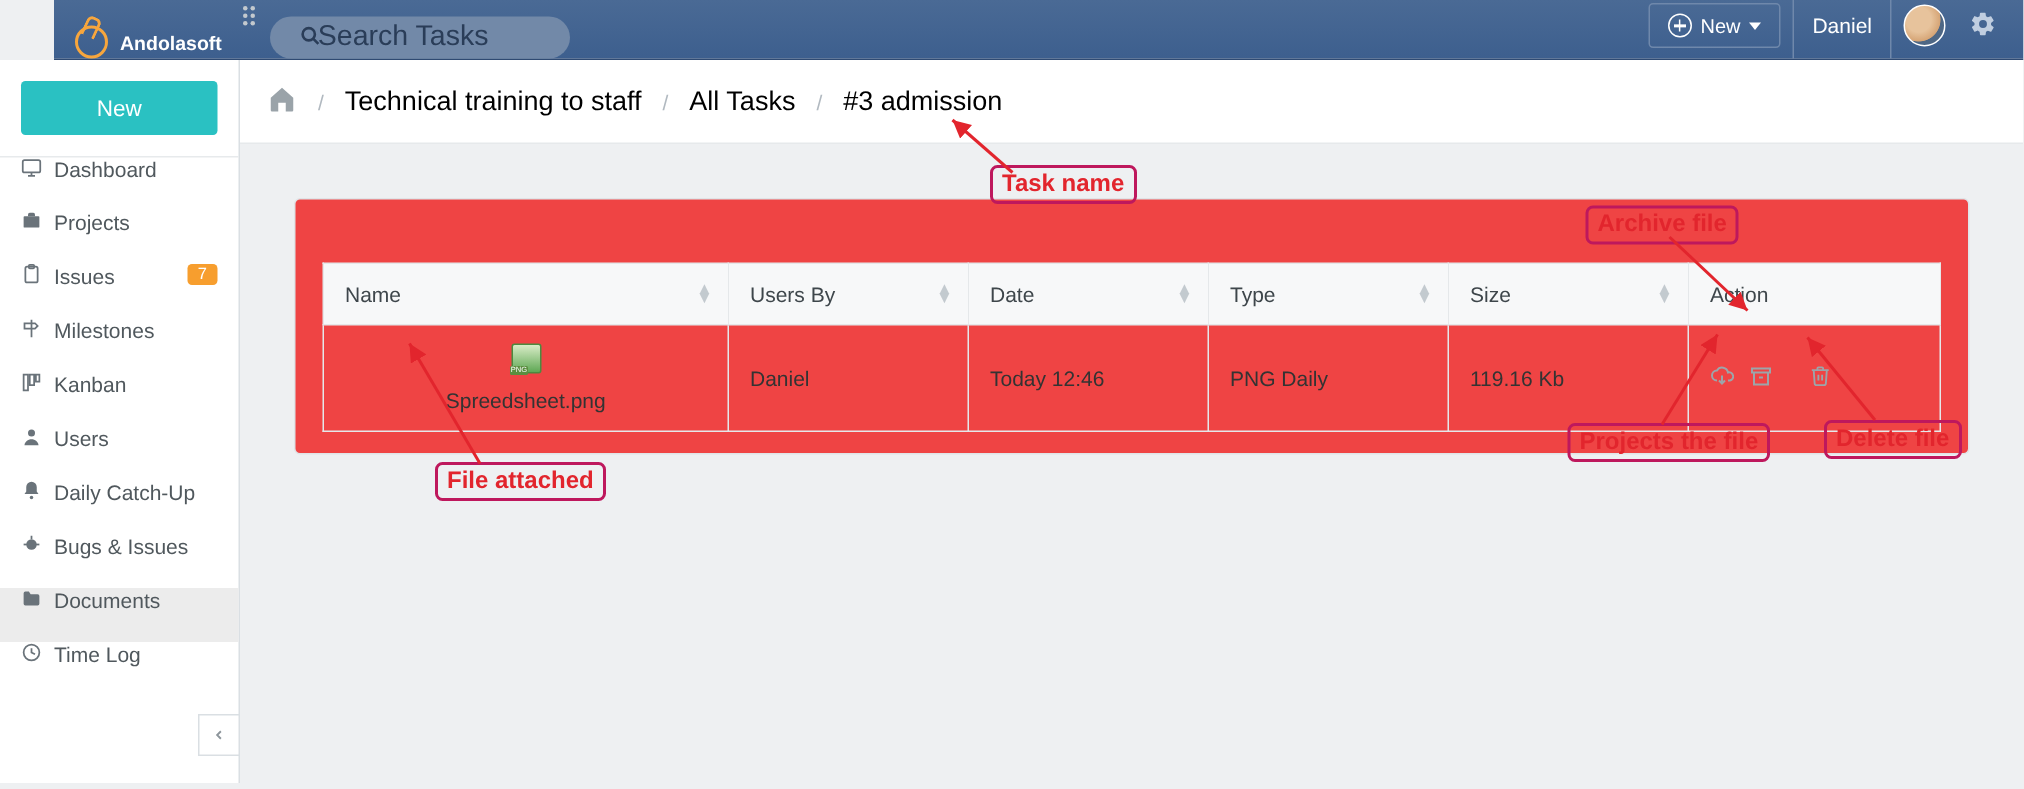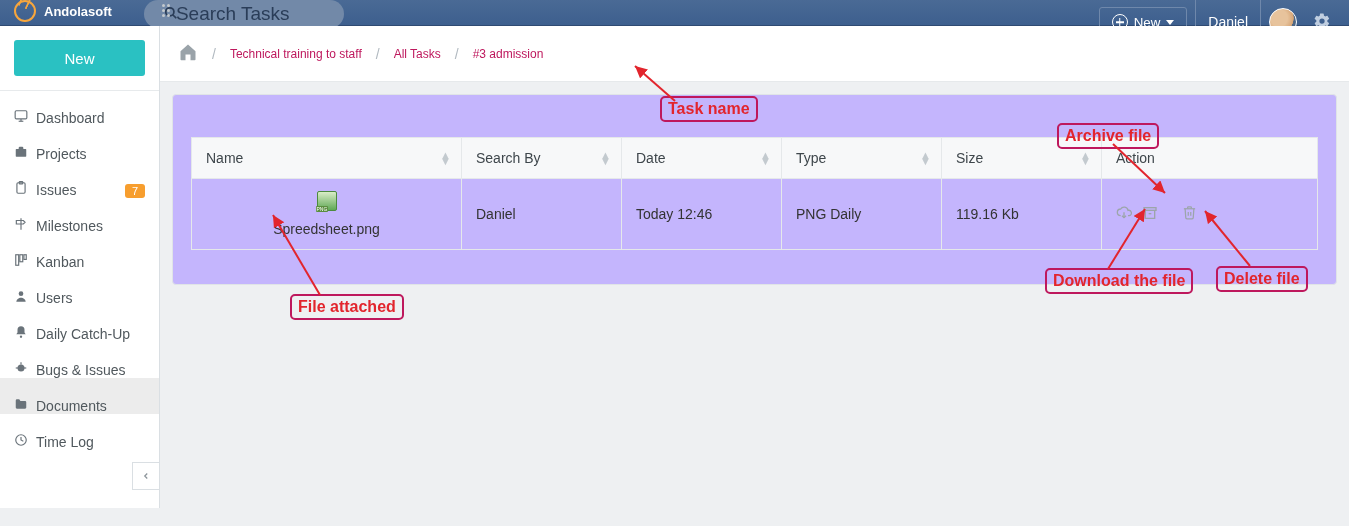--- a/index.html
+++ b/index.html
@@ -6,27 +6,28 @@
 body {
   font-family: -apple-system, "Helvetica Neue", Arial, sans-serif;
   font-size: 14px;
   color: #333;
   background: #eef0f2;
   width: 1349px;
   height: 526px;
   overflow: hidden;
 }
 .topbar {
-  height: 26px;
+  height: 40px;
   background: linear-gradient(#4a6a95, #3d5f8e);
   display: flex;
-  align-items: flex-start;
+  align-items: flex-end;
   padding: 0 10px 0 14px;
   position: relative;
   border-bottom: 1px solid #2f4a72;
+  margin-left: 36px;
 }
 .logo-wrap { display:flex; align-items:center; gap:8px; }
 .logo-mark {
   width:22px; height:22px; border-radius:50%;
   border:2px solid #f7a63d;
   position:relative;
 }
 .logo-mark::after{
   content:""; position:absolute; width:6px; height:12px;
   border:2px solid #f7a63d; border-radius:4px 4px 0 0;
@@ -65,42 +66,42 @@
 .layout { display:flex; height:calc(100% - 44px); }
 .sidebar {
   width:160px; background:#fff; border-right:1px solid #dadfe3;
   display:flex; flex-direction:column; position:relative;
 }
 .sb-newbtn{
   margin:14px; height:36px; background:#2ac1c2; color:#fff;
   border:none; border-radius:3px; font-size:15px; font-weight:500; cursor:pointer;
 }
 .sb-item{
-  display:flex; align-items:flex-end; height:36px;
+  display:flex; align-items:flex-start; height:36px;
   padding:0 14px; color:#50585d; cursor:pointer; position:relative;
 }
 .sb-item .icon{ width:22px; color:#6a737a; font-size:14px;}
 .sb-item.divider-above{ border-top:1px solid #e7eaec; }
 .sb-item.active, .sb-item.features { background:#ececec; color:#2d3539;}
 .sb-item.documents { background:#ececec;}
 .badge{ position:absolute; right:14px; background:#f79e2e; color:#fff; font-size:11px; padding:1px 7px; border-radius:3px;}
 .sb-chev{ position:absolute; right:14px; color:#9aa3a9;}
 .sb-collapse{
   position:absolute; bottom:18px; right:-1px;
   width:28px;height:28px;border:1px solid #dadfe3;background:#fff;
   display:flex;align-items:center;justify-content:center;color:#8d959b;cursor:pointer;
 }
 .mainwrap{ flex:1; overflow:auto; position:relative; background:#eef0f2;}
 .crumbs-bar{ background:#fff; padding:16px 18px; border-bottom:1px solid #e6e9eb; display:flex;align-items:center;gap:14px;}
 .crumb-sep{ color:#b1b9c0;}
-.crumb-link{ color:#be185d; font-size:12px; text-decoration:none;}
+.crumb-link{ color:#000000; font-size:18px; text-decoration:none;}
 .home-icon{ color:#9aa3a9;}
 .content-card{
-  margin:12px; background:#c4b5fd; border:1px solid #e0e4e7; border-radius:4px;
-  padding:42px 18px 34px;
+  margin:36px; background:#ef4444; border:1px solid #e0e4e7; border-radius:4px;
+  padding:42px 18px 14px;
 }
 .tbl{ width:100%; border:1px solid #e5e8ea; border-collapse:collapse; }
 .tbl th, .tbl td{
   text-align:left; padding:12px 14px; border:1px solid #e5e8ea; font-weight:400;
 }
 .tbl th{ background:#f7f8f9; color:#3e464b; position:relative;}
 .sort{ position:absolute; right:10px; top:50%; transform:translateY(-50%); color:#c3cacf; font-size:11px; display:flex; flex-direction:column; line-height:6px;}
 .file-cell{ display:flex; align-items:center; gap:10px;flex-direction:column;}
 .file-ic{ width:20px;height:20px; background:linear-gradient(#d9ecc7,#5fa855); border:1px solid #4c8a3f; border-radius:2px; position:relative;}
 .file-ic::after{content:"PNG"; position:absolute; bottom:-2px;left:-2px; font-size:5px; background:#5a8e3f;color:#fff;padding:0 1px;border-radius:1px;}
@@ -255,21 +256,21 @@
       <a href="#" class="crumb-link">All Tasks</a>
       <span class="crumb-sep">/</span>
       <a href="#" class="crumb-link">#3 admission</a>
     </div>
 
     <div class="content-card">
       <table class="tbl">
         <thead>
           <tr>
             <th style="width:270px"><span>Name</span><span class="sort">▲<br>▼</span></th>
-            <th style="width:160px"><span>Search By</span><span class="sort">▲<br>▼</span></th>
+            <th style="width:160px"><span>Users By</span><span class="sort">▲<br>▼</span></th>
             <th style="width:160px"><span>Date</span><span class="sort">▲<br>▼</span></th>
             <th style="width:160px"><span>Type</span><span class="sort">▲<br>▼</span></th>
             <th style="width:160px"><span>Size</span><span class="sort">▲<br>▼</span></th>
             <th><span>Action</span></th>
           </tr>
         </thead>
         <tbody>
           <tr>
             <td>
               <div class="file-cell">
@@ -314,21 +315,21 @@
           </marker>
         </defs>
         <line x1="45" y1="40" x2="5" y2="5" stroke="#e2252d" stroke-width="2" marker-end="url(#ah1)"></line>
       </svg>
 
     <div class="anno" style="top:97px; left:897px;">Archive file</div>
     <svg class="arrow-svg" style="top:115px;left:950px;" width="70" height="60">
         <line x1="3" y1="3" x2="55" y2="52" stroke="#e2252d" stroke-width="2" marker-end="url(#ah1)"></line>
       </svg>
 
-    <div class="anno" style="top:242px; left:885px;">Download the file</div>
+    <div class="anno" style="top:242px; left:885px;">Projects the file</div>
     <svg class="arrow-svg" style="top:178px;left:945px;" width="60" height="70">
         <line x1="3" y1="65" x2="40" y2="5" stroke="#e2252d" stroke-width="2" marker-end="url(#ah1)"></line>
       </svg>
 
     <div class="anno" style="top:240px; left:1056px;">Delete file</div>
     <svg class="arrow-svg" style="top:180px;left:1040px;" width="60" height="65">
         <line x1="50" y1="60" x2="5" y2="5" stroke="#e2252d" stroke-width="2" marker-end="url(#ah1)"></line>
       </svg>
 
     <div class="anno" style="top:268px; left:130px;">File attached</div>

